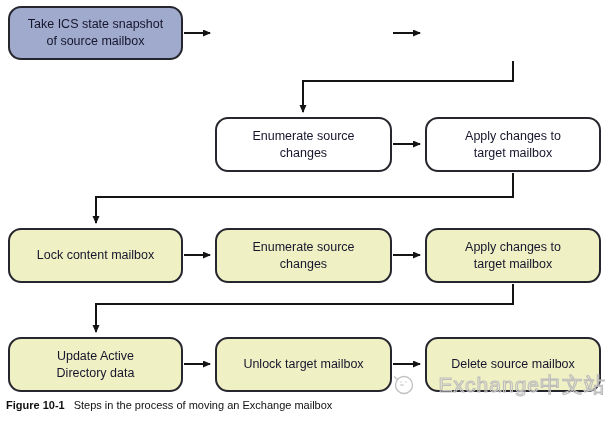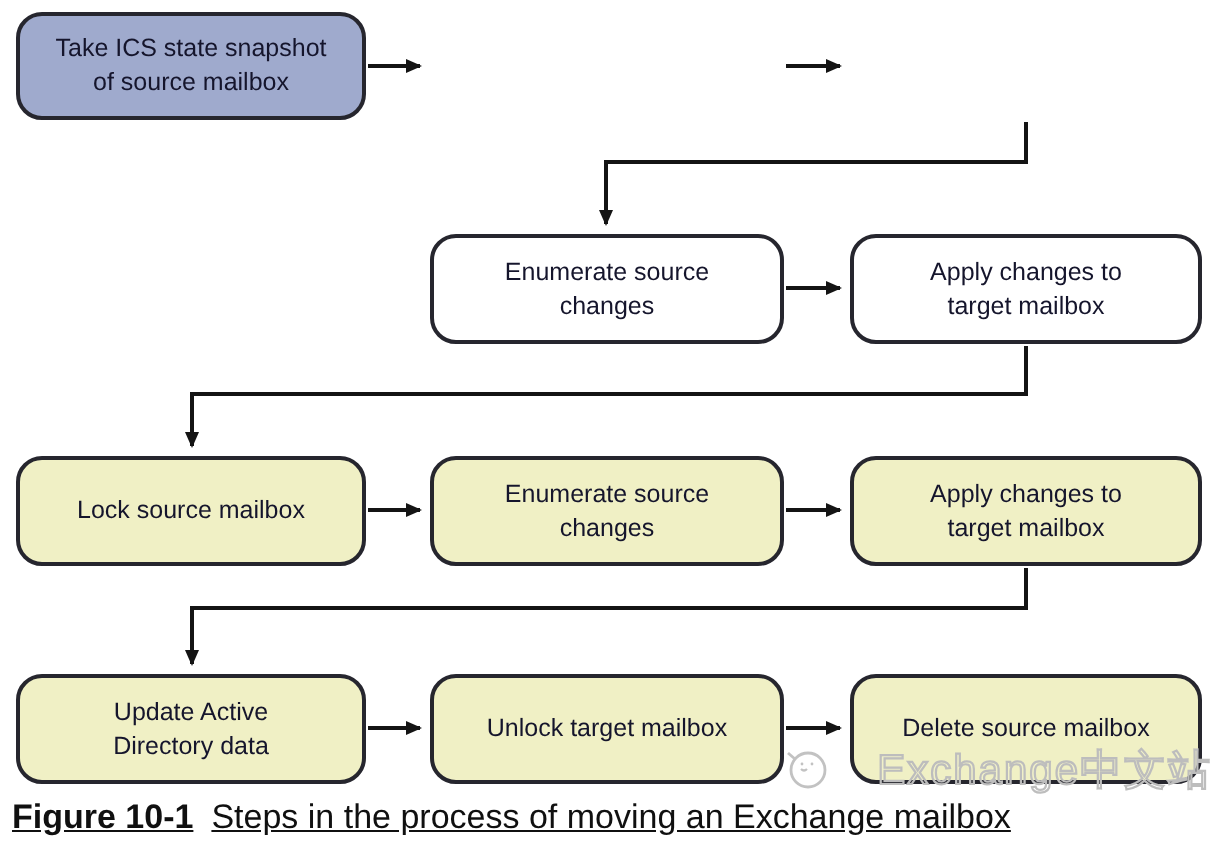--- a/index.html
+++ b/index.html
@@ -48,24 +48,23 @@
   
   .r1 { top: 6px;   height: 54px; }
   .r2 { top: 117px; height: 55px; }
   .r3 { top: 228px; height: 55px; }
   .r4 { top: 337px; height: 55px; }
 
   .caption {
     position: absolute;
     left: 6px;
     top: 399px;
-    font-size: 17px;
+    font-size: 11px;
     color: #101010;
     white-space: nowrap;
-    text-decoration: underline;
   }
   .caption .cap-label { font-weight: bold; margin-right: 9px; }
 
   .watermark {
     position: absolute;
     right: 2px;
     top: 371px;
     display: flex;
     align-items: center;
     gap: 18px;
@@ -124,21 +123,21 @@
   <div class="node white c2 r2">
     <span class="label">Enumerate source
 changes</span>
   </div>
   <div class="node white c3 r2">
     <span class="label">Apply changes to
 target mailbox</span>
   </div>
 
   <div class="node yellow c1 r3">
-    <span class="label">Lock source mailbox</span>
+    <span class="label">Lock content mailbox</span>
   </div>
   <div class="node yellow c2 r3">
     <span class="label">Enumerate source
 changes</span>
   </div>
   <div class="node yellow c3 r3">
     <span class="label">Apply changes to
 target mailbox</span>
   </div>
 

